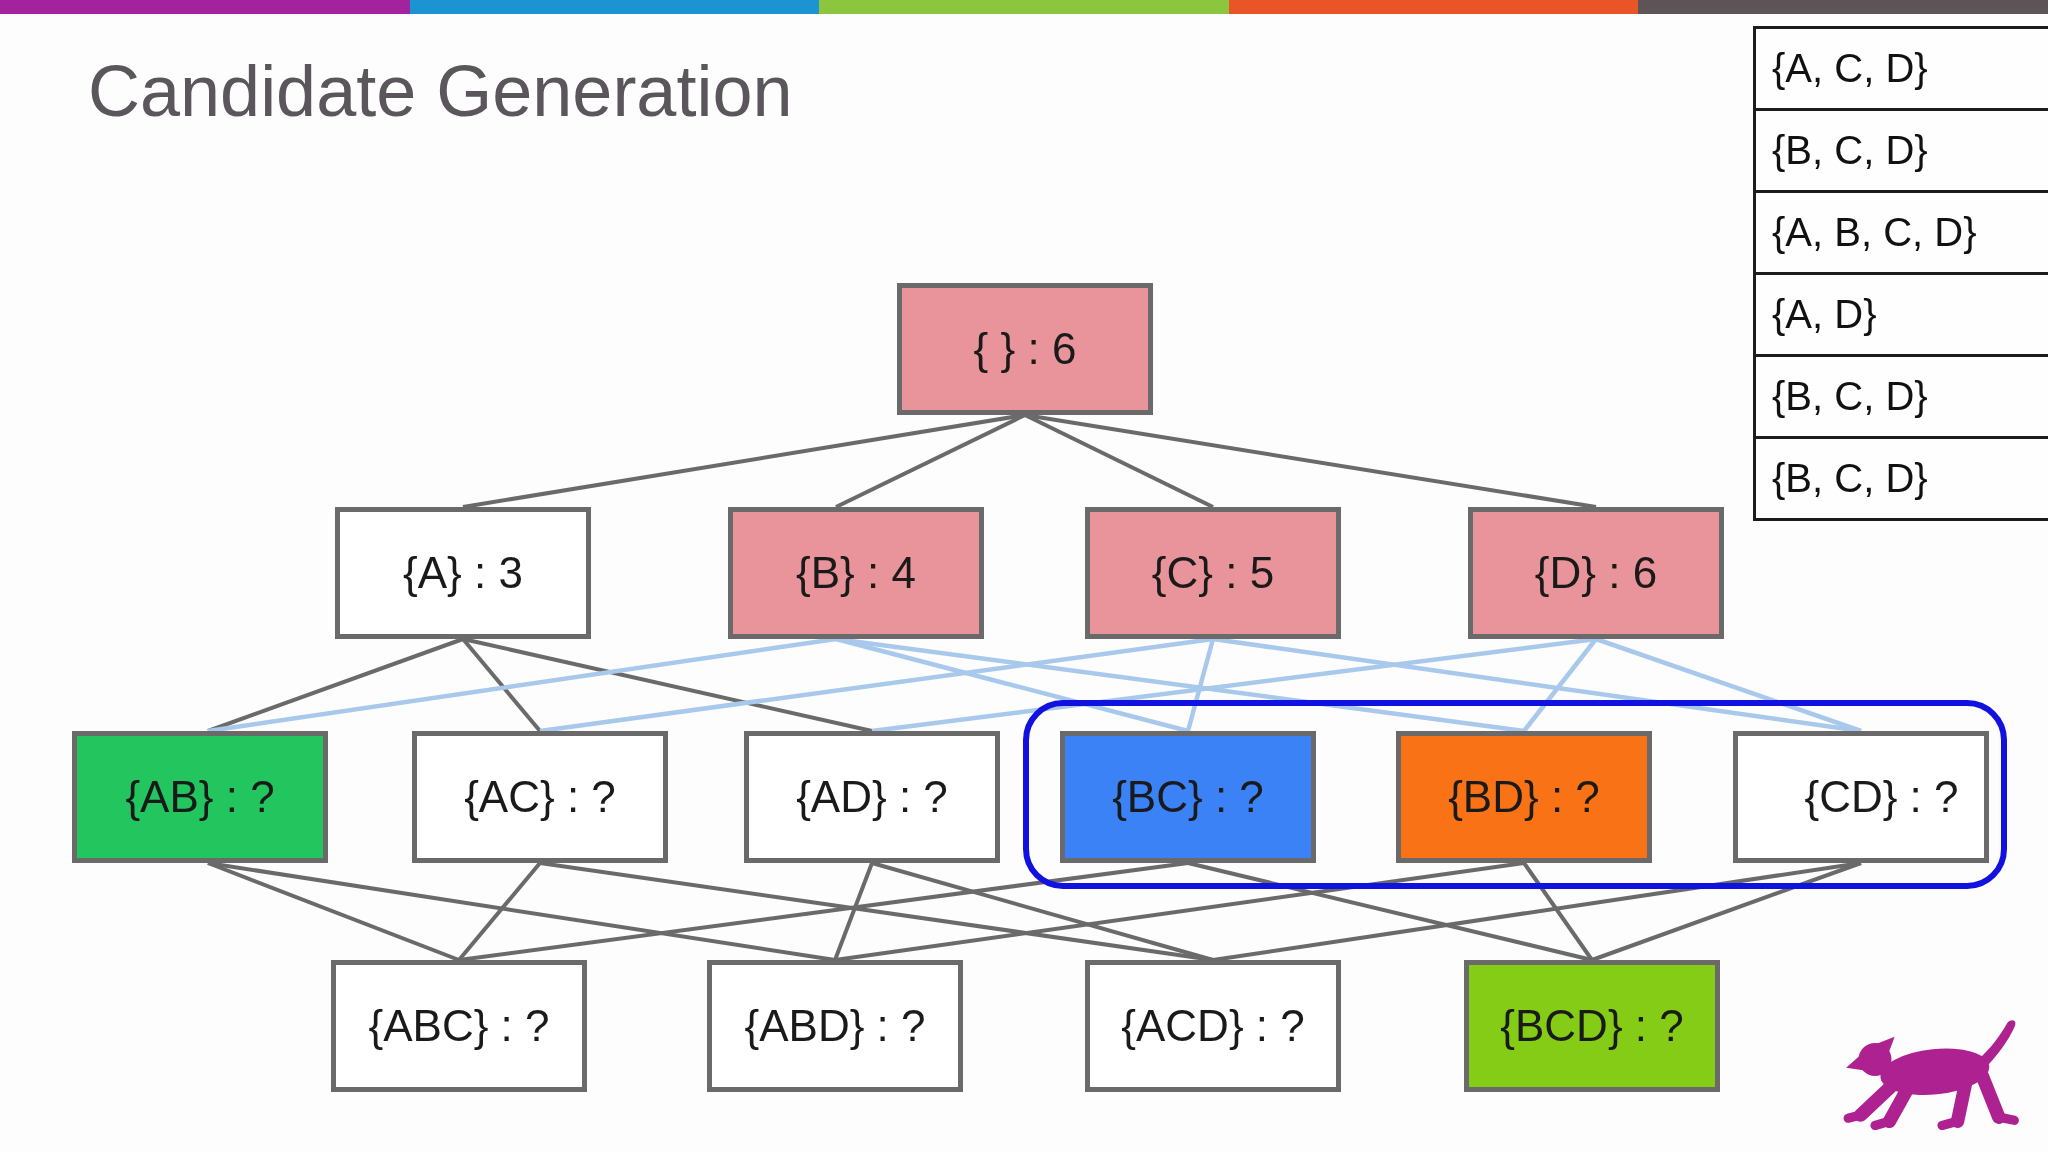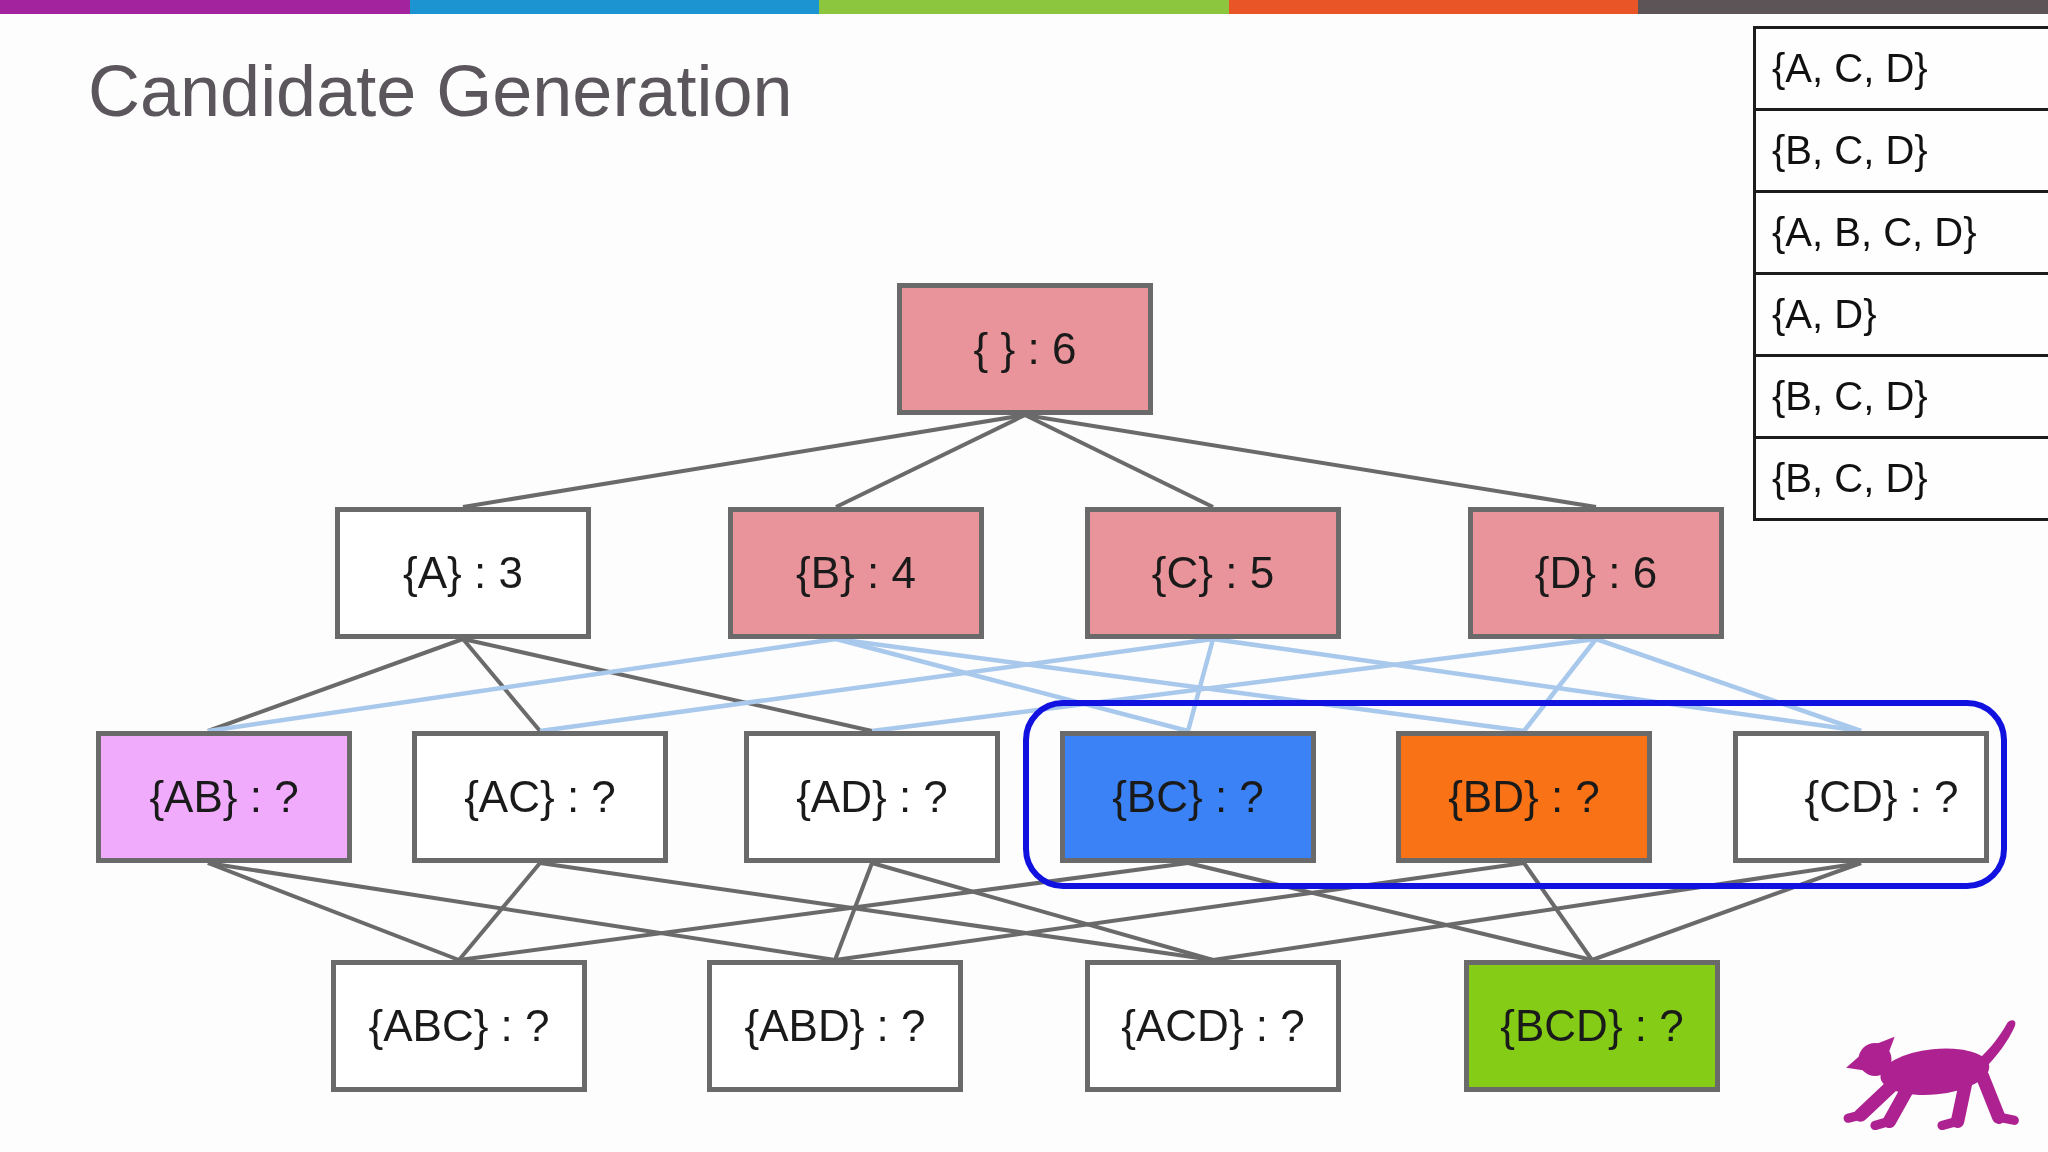--- a/index.html
+++ b/index.html
@@ -81,21 +81,21 @@
       <line x1="1596" y1="639" x2="1861" y2="731" stroke="#a8c8ec" stroke-width="4.5"></line>
     </svg>
 
   <div class="candidate-outline" style="border-color: rgb(18, 18, 224);"></div>
 
   <div class="node" style="left: 897px; top: 283px; border-color: rgb(106, 106, 106); background: rgb(232, 148, 154);">{ } : 6</div>
   <div class="node" style="left: 335px; top: 507px; border-color: rgb(106, 106, 106); background: rgb(255, 255, 255);">{A} : 3</div>
   <div class="node" style="left: 708px; top: 507px; border-color: rgb(106, 106, 106); background: rgb(232, 148, 154); margin-left: 20px;">{B} : 4</div>
   <div class="node" style="left: 1085px; top: 507px; border-color: rgb(106, 106, 106); background: rgb(232, 148, 154);">{C} : 5</div>
   <div class="node" style="left: 1468px; top: 507px; border-color: rgb(106, 106, 106); background: rgb(232, 148, 154);">{D} : 6</div>
-  <div class="node" style="left: 96px; top: 731px; border-color: rgb(106, 106, 106); background: #f0abfc;">{AB} : ?</div>
+  <div class="node" style="left: 72px; top: 731px; border-color: rgb(106, 106, 106); background: #22c55e;">{AB} : ?</div>
   <div class="node" style="left: 412px; top: 731px; border-color: rgb(106, 106, 106); background: rgb(255, 255, 255);">{AC} : ?</div>
   <div class="node" style="left: 744px; top: 731px; border-color: rgb(106, 106, 106); background: rgb(255, 255, 255);">{AD} : ?</div>
   <div class="node" style="left: 1060px; top: 731px; border-color: rgb(106, 106, 106); background: #3b82f6;">{BC} : ?</div>
   <div class="node" style="left: 1396px; top: 731px; border-color: rgb(106, 106, 106); background: #f97316;">{BD} : ?</div>
   <div class="node" style="left: 1733px; top: 731px; border-color: rgb(106, 106, 106); background: rgb(255, 255, 255); padding-left: 41px;">{CD} : ?</div>
   <div class="node" style="left: 331px; top: 960px; border-color: rgb(106, 106, 106); background: rgb(255, 255, 255);">{ABC} : ?</div>
   <div class="node" style="left: 707px; top: 960px; border-color: rgb(106, 106, 106); background: rgb(255, 255, 255);">{ABD} : ?</div>
   <div class="node" style="left: 1085px; top: 960px; border-color: rgb(106, 106, 106); background: rgb(255, 255, 255);">{ACD} : ?</div>
   <div class="node" style="left: 1464px; top: 960px; border-color: rgb(106, 106, 106); background: #84cc16;">{BCD} : ?</div>
 

